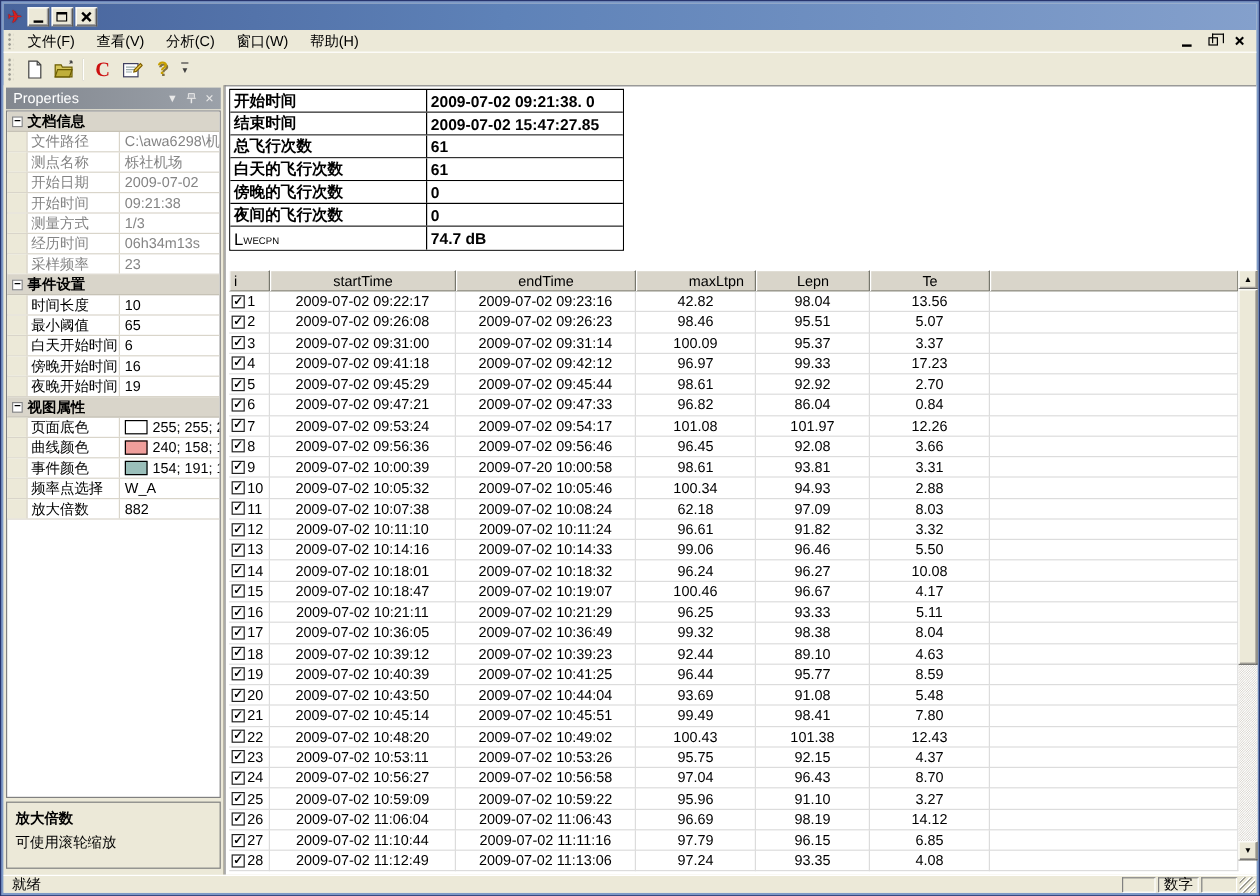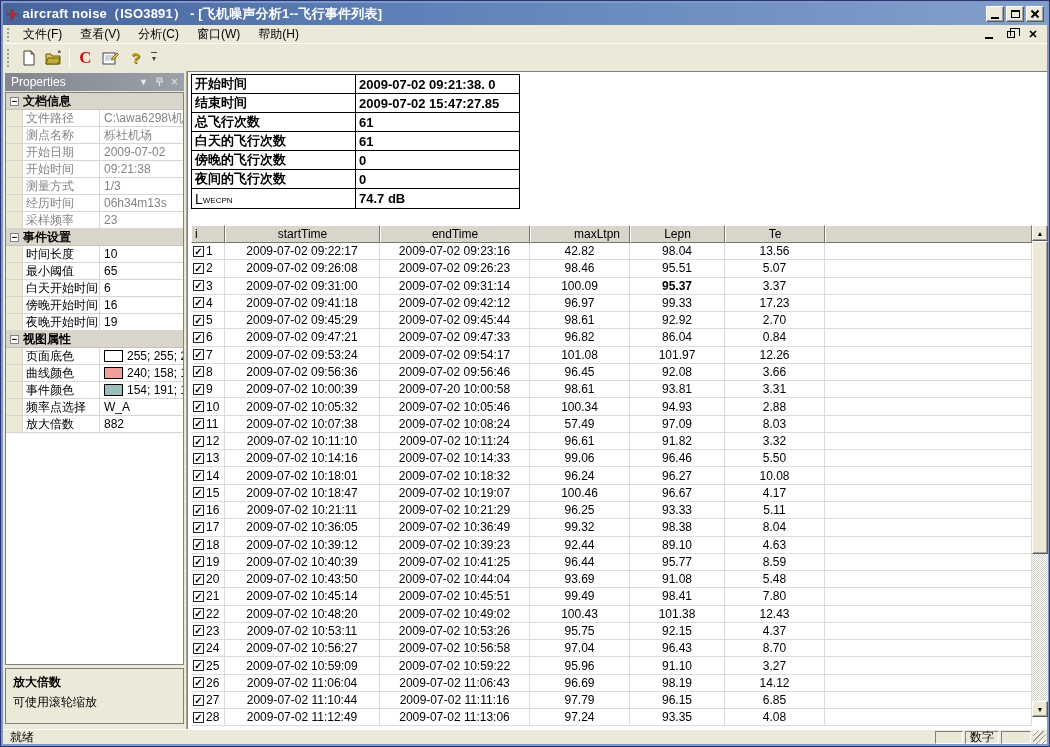--- a/index.html
+++ b/index.html
@@ -99,21 +99,20 @@
 
   svg { display:block; }
 </style>
 </head>
 <body>
 
 <div class="window">
 
   <div class="titlebar">
     <span class="title-icon">✈</span>
-    <span class="title-text">aircraft noise（ISO3891） - [飞机噪声分析1--飞行事件列表]</span>
     <span class="tb-btns">
       <span class="tb-btn">
           <span class="g-min"></span>
         </span>
       <span class="tb-btn">
           <span class="g-max"></span>
         </span>
       <span class="tb-btn">
           <span class="g-close"></span>
         </span>
@@ -375,21 +374,21 @@
     <div class="ev-c" style="width: 207px;"></div>
   </div>
           <div class="ev-row">
     <div class="ev-c icell" style="width: 34px;">
               <span class="chk">✓</span>
               <span>3</span>
             </div>
     <div class="ev-c" style="width: 155px;">2009-07-02 09:31:00</div>
     <div class="ev-c" style="width: 150px;">2009-07-02 09:31:14</div>
     <div class="ev-c" style="width: 100px;">100.09</div>
-    <div class="ev-c" style="width: 95px; font-weight: bold;">95.37</div>
+    <div class="ev-c" style="width: 95px;">95.37</div>
     <div class="ev-c" style="width: 100px;">3.37</div>
     <div class="ev-c" style="width: 207px;"></div>
   </div>
           <div class="ev-row">
     <div class="ev-c icell" style="width: 34px;">
               <span class="chk">✓</span>
               <span>4</span>
             </div>
     <div class="ev-c" style="width: 155px;">2009-07-02 09:41:18</div>
     <div class="ev-c" style="width: 150px;">2009-07-02 09:42:12</div>
@@ -470,21 +469,21 @@
     <div class="ev-c" style="width: 100px;">2.88</div>
     <div class="ev-c" style="width: 207px;"></div>
   </div>
           <div class="ev-row">
     <div class="ev-c icell" style="width: 34px;">
               <span class="chk">✓</span>
               <span>11</span>
             </div>
     <div class="ev-c" style="width: 155px;">2009-07-02 10:07:38</div>
     <div class="ev-c" style="width: 150px;">2009-07-02 10:08:24</div>
-    <div class="ev-c" style="width: 100px;">57.49</div>
+    <div class="ev-c" style="width: 100px;">62.18</div>
     <div class="ev-c" style="width: 95px;">97.09</div>
     <div class="ev-c" style="width: 100px;">8.03</div>
     <div class="ev-c" style="width: 207px;"></div>
   </div>
           <div class="ev-row">
     <div class="ev-c icell" style="width: 34px;">
               <span class="chk">✓</span>
               <span>12</span>
             </div>
     <div class="ev-c" style="width: 155px;">2009-07-02 10:11:10</div>

